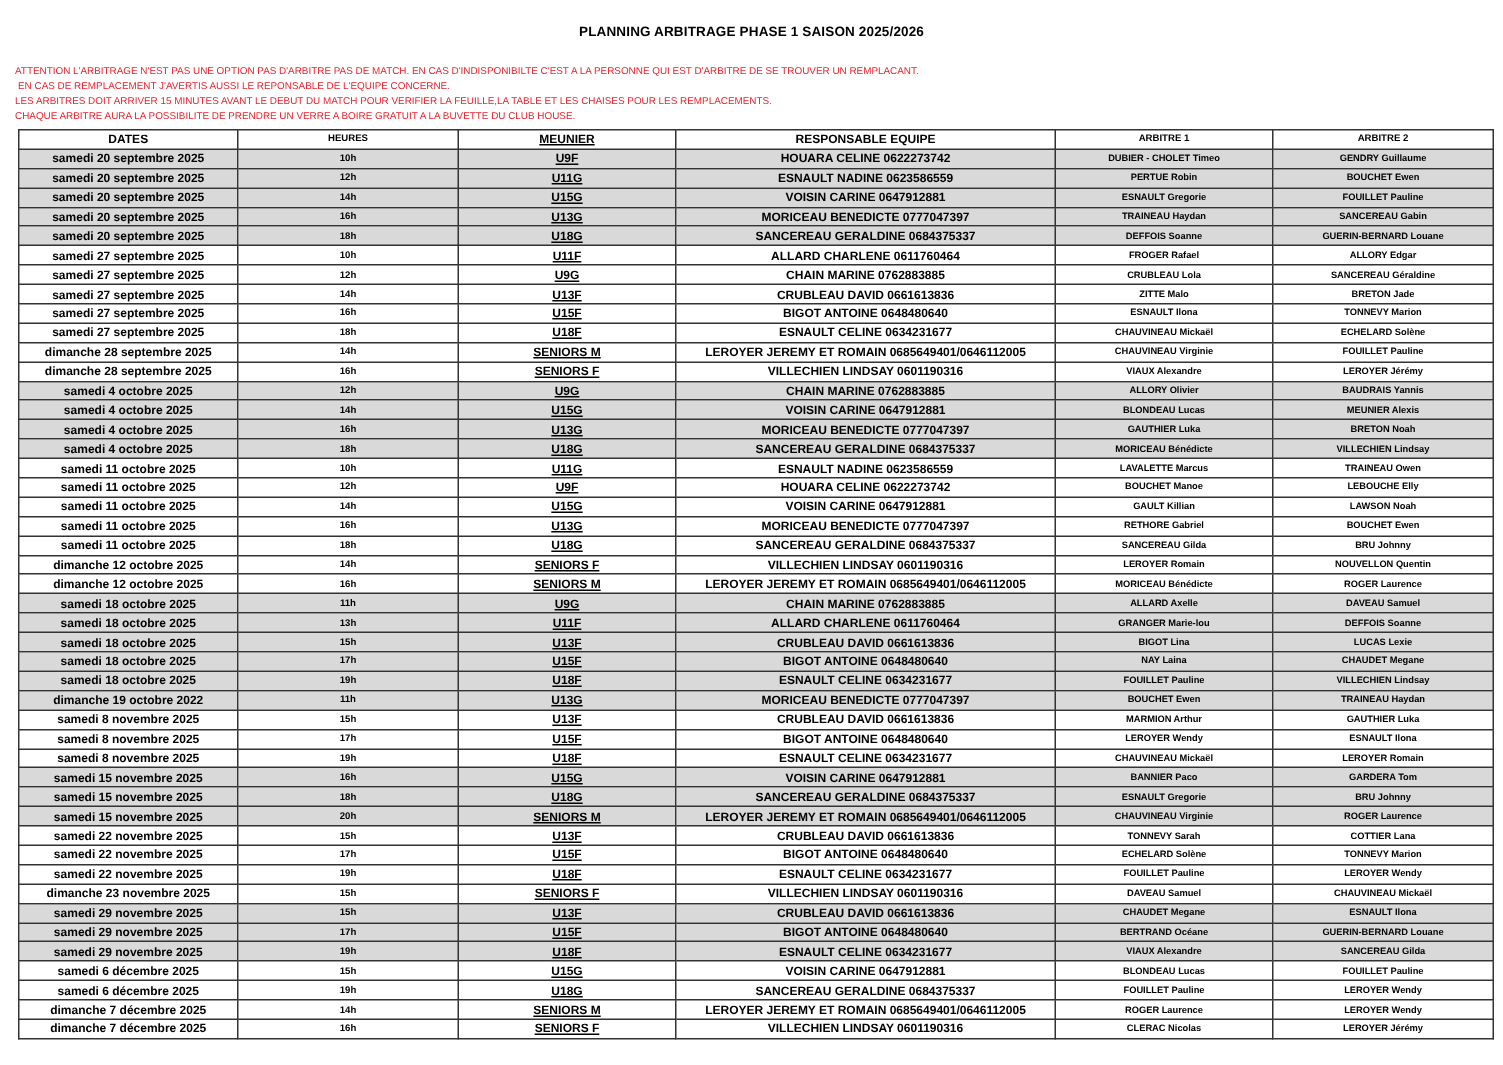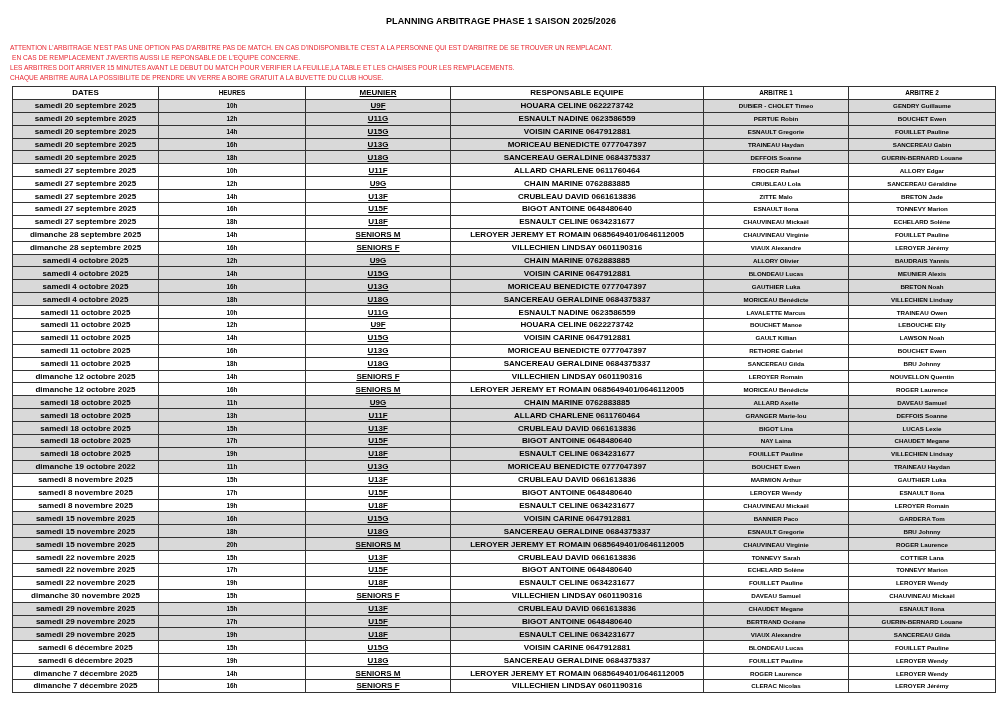--- a/index.html
+++ b/index.html
@@ -359,21 +359,21 @@
       </tr>
       <tr>
         <td class="date">samedi 22 novembre 2025</td>
         <td class="hour">19h</td>
         <td class="team">U18F</td>
         <td class="resp">ESNAULT CELINE 0634231677</td>
         <td class="arb">FOUILLET Pauline</td>
         <td class="arb">LEROYER Wendy</td>
       </tr>
       <tr>
-        <td class="date">dimanche 30 novembre 2025</td>
+        <td class="date">dimanche 23 novembre 2025</td>
         <td class="hour">15h</td>
         <td class="team">SENIORS F</td>
         <td class="resp">VILLECHIEN LINDSAY 0601190316</td>
         <td class="arb">DAVEAU Samuel</td>
         <td class="arb">CHAUVINEAU Mickaël</td>
       </tr>
       <tr class="shaded">
         <td class="date">samedi 29 novembre 2025</td>
         <td class="hour">15h</td>
         <td class="team">U13F</td>

